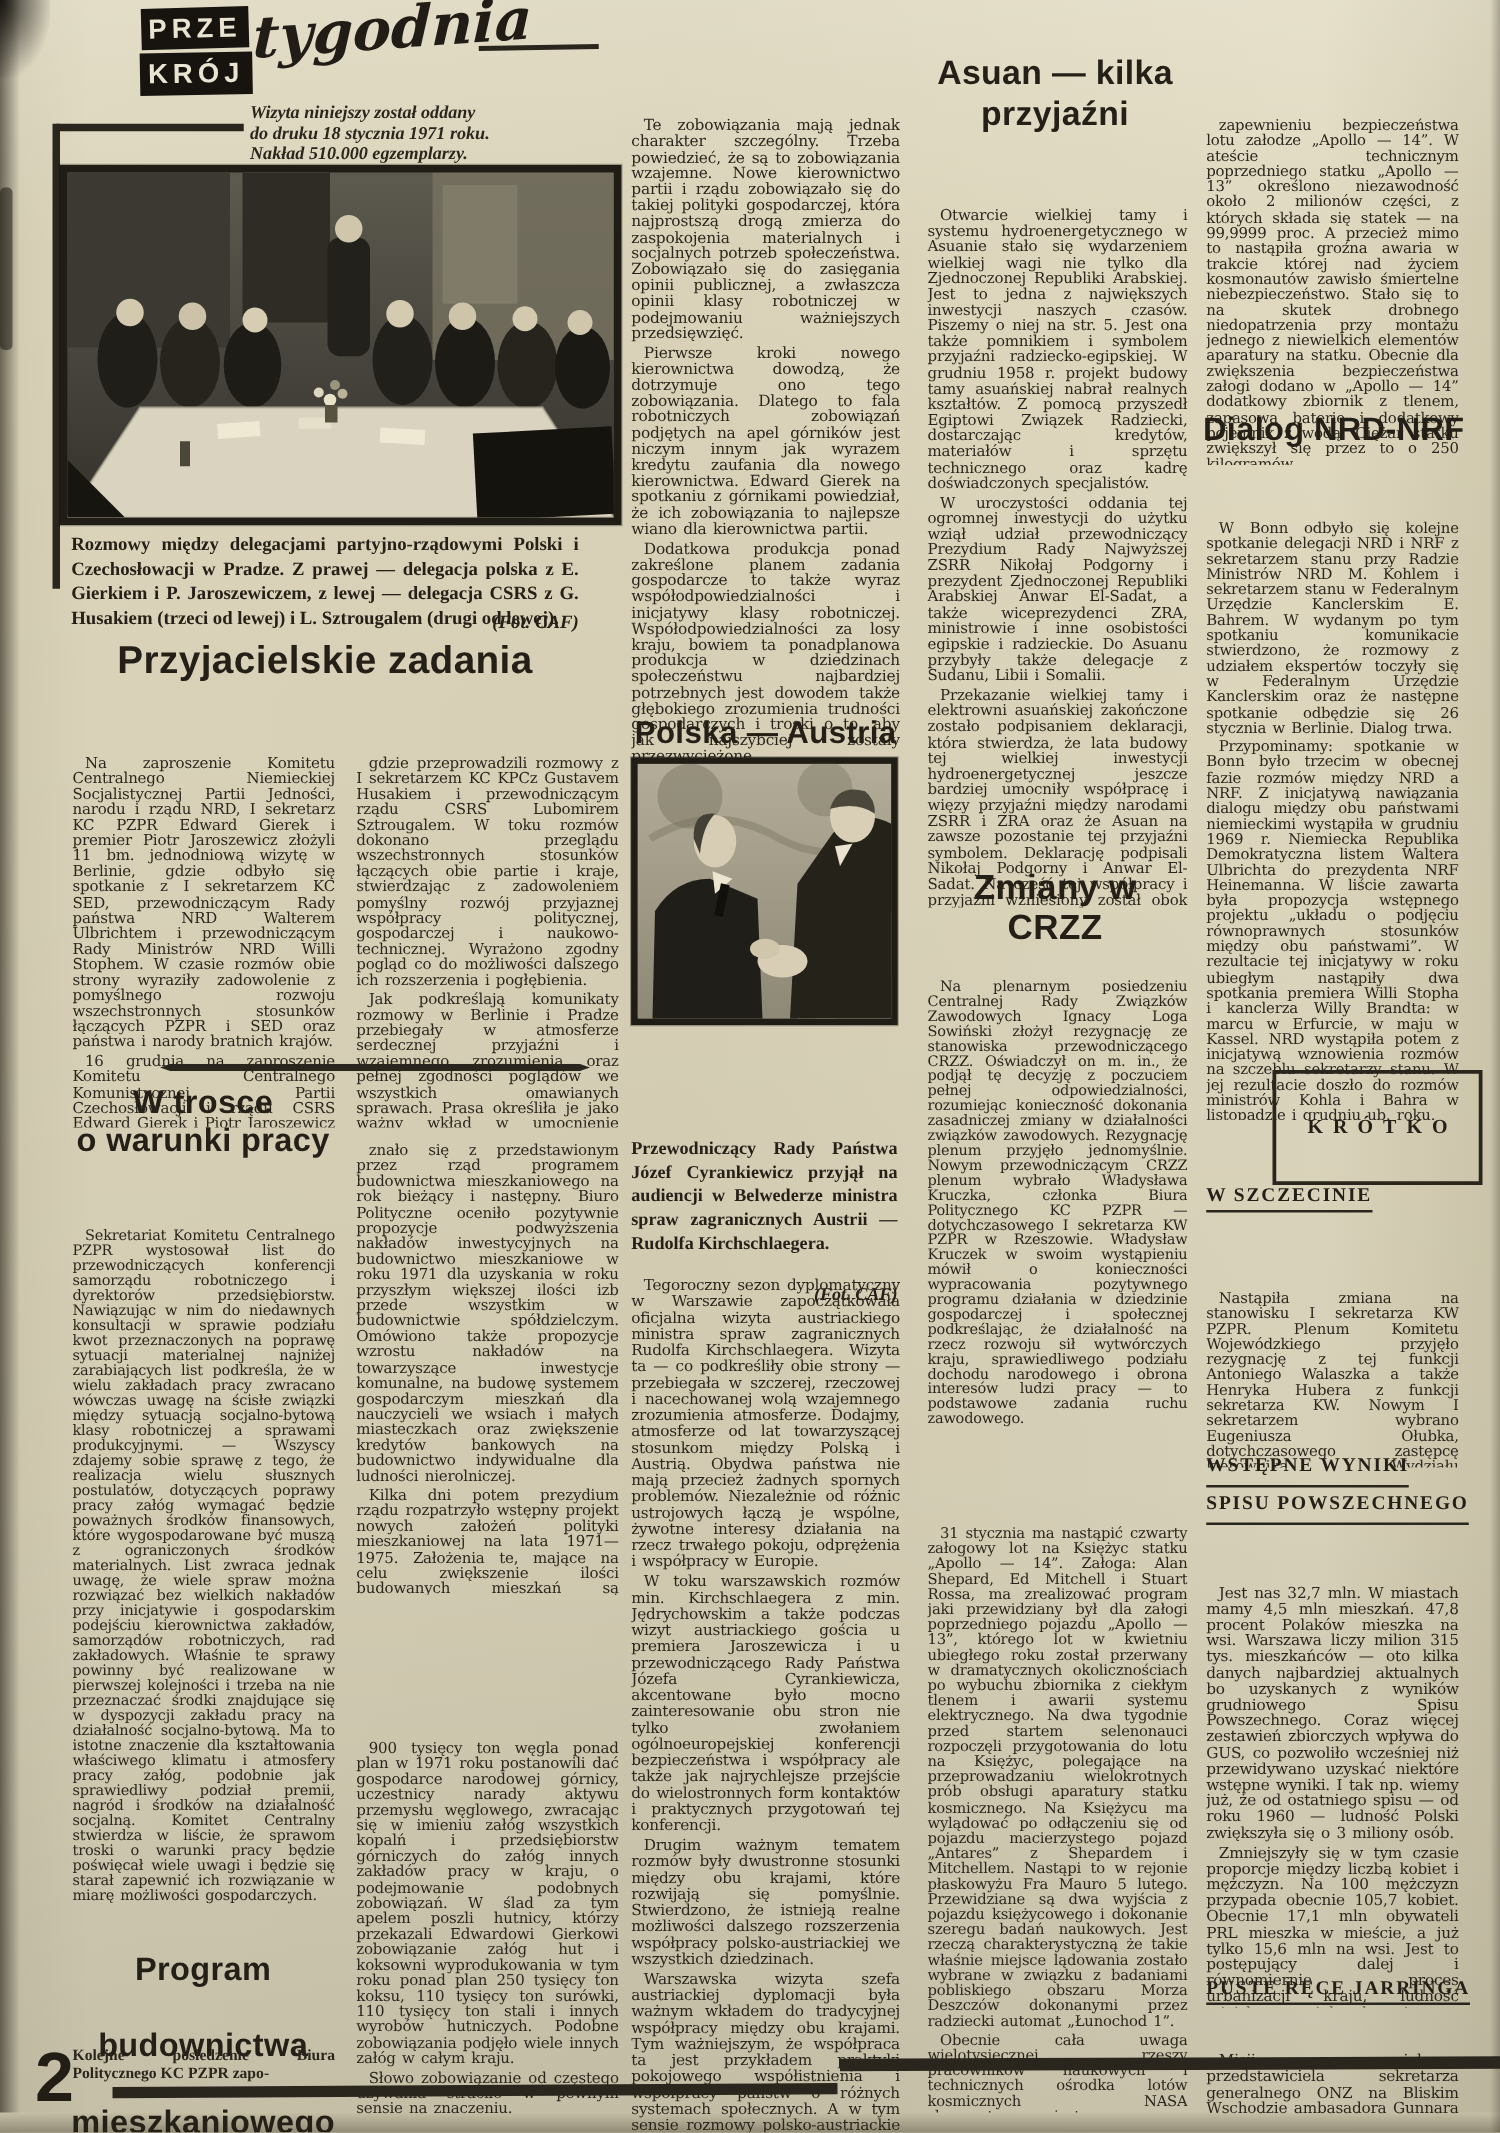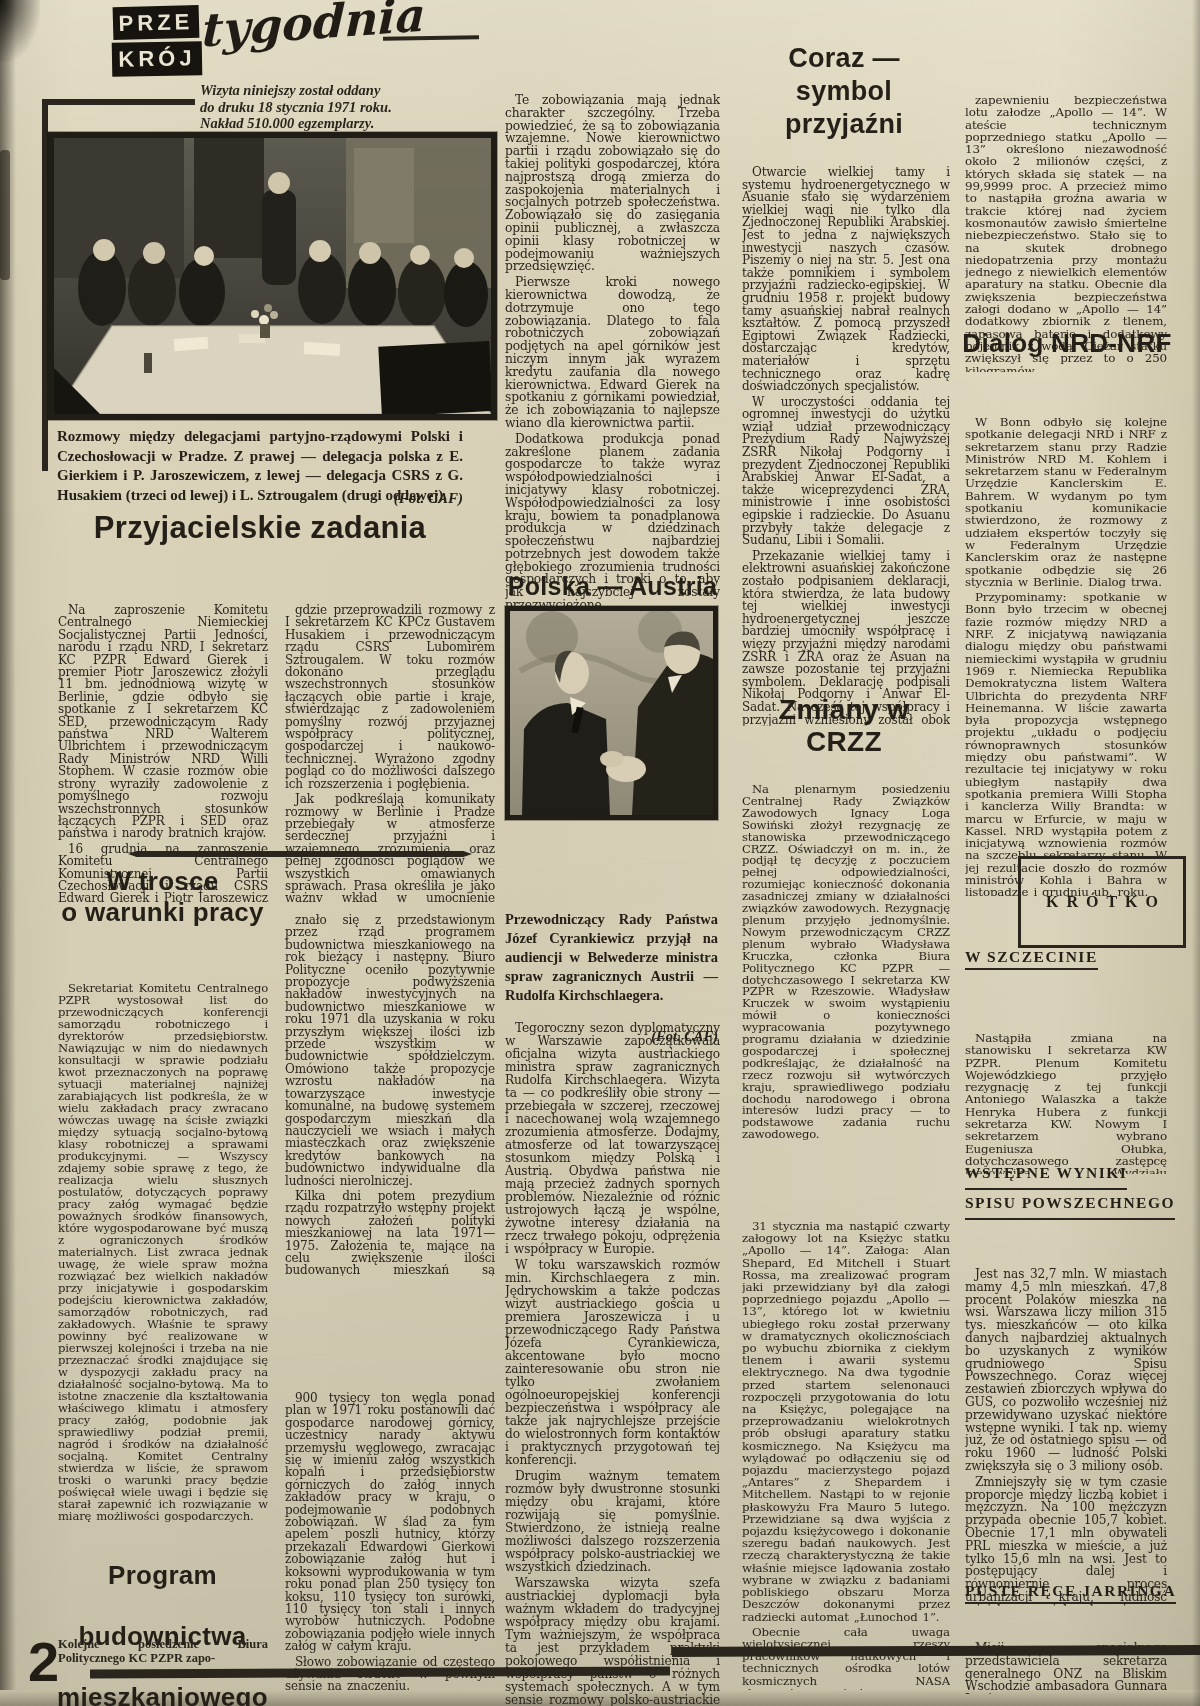--- a/index.html
+++ b/index.html
@@ -218,21 +218,21 @@
     <span class="credit">(Fot. CAF)</span>
   </div>
   <div class="abs body-col" style="left:505px;top:974px;width:215px;height:722px;font-size:12.2px;line-height:13px;">
       <p>Tegoroczny sezon dyplomatyczny w Warszawie zapoczątkowała oficjalna wizyta austriackiego ministra spraw zagranicznych Rudolfa Kirchschlaegera. Wizyta ta — co podkreśliły obie strony — przebiegała w szczerej, rzeczowej i nacechowanej wolą wzajemnego zrozumienia atmosferze. Dodajmy, atmosferze od lat towarzyszącej stosunkom między Polską i Austrią. Obydwa państwa nie mają przecież żadnych spornych problemów. Niezależnie od różnic ustrojowych łączą je wspólne, żywotne interesy działania na rzecz trwałego pokoju, odprężenia i współpracy w Europie.</p>
       <p>W toku warszawskich rozmów min. Kirchschlaegera z min. Jędrychowskim a także podczas wizyt austriackiego gościa u premiera Jaroszewicza i u przewodniczącego Rady Państwa Józefa Cyrankiewicza, akcentowane było mocno zainteresowanie obu stron nie tylko zwołaniem ogólnoeuropejskiej konferencji bezpieczeństwa i współpracy ale także jak najrychlejsze przejście do wielostronnych form kontaktów i praktycznych przygotowań tej konferencji.</p>
       <p>Drugim ważnym tematem rozmów były dwustronne stosunki między obu krajami, które rozwijają się pomyślnie. Stwierdzono, że istnieją realne możliwości dalszego rozszerzenia współpracy polsko-austriackiej we wszystkich dziedzinach.</p>
       <p>Warszawska wizyta szefa austriackiej dyplomacji była ważnym wkładem do tradycyjnej współpracy między obu krajami. Tym ważniejszym, że współpraca ta jest przykładem praktyki pokojowego współistnienia i współpracy państw o różnych systemach społecznych. A w tym sensie rozmowy polsko-austriackie wybiegają swoim znaczeniem poza ramy zwykłych dwustronnych stosunków.</p>
     </div>
 
   <div class="abs h-sans" style="left:738px;top:42px;width:212px;font-size:27px;line-height:33px;">
-    <div>Coraz — symbol</div>
+    <div>Asuan — kilka</div>
     <div>przyjaźni</div>
   </div>
   <div class="abs body-col" style="left:742px;top:118px;width:208px;height:560px;font-size:12px;line-height:12.6px;">
       <p>Otwarcie wielkiej tamy i systemu hydroenergetycznego w Asuanie stało się wydarzeniem wielkiej wagi nie tylko dla Zjednoczonej Republiki Arabskiej. Jest to jedna z największych inwestycji naszych czasów. Piszemy o niej na str. 5. Jest ona także pomnikiem i symbolem przyjaźni radziecko-egipskiej. W grudniu 1958 r. projekt budowy tamy asuańskiej nabrał realnych kształtów. Z pomocą przyszedł Egiptowi Związek Radziecki, dostarczając kredytów, materiałów i sprzętu technicznego oraz kadrę doświadczonych specjalistów.</p>
       <p>W uroczystości oddania tej ogromnej inwestycji do użytku wziął udział przewodniczący Prezydium Rady Najwyższej ZSRR Nikołaj Podgorny i prezydent Zjednoczonej Republiki Arabskiej Anwar El-Sadat, a także wiceprezydenci ZRA, ministrowie i inne osobistości egipskie i radzieckie. Do Asuanu przybyły także delegacje z Sudanu, Libii i Somalii.</p>
       <p>Przekazanie wielkiej tamy i elektrowni asuańskiej zakończone zostało podpisaniem deklaracji, która stwierdza, że lata budowy tej wielkiej inwestycji hydroenergetycznej jeszcze bardziej umocniły współpracę i więzy przyjaźni między narodami ZSRR i ZRA oraz że Asuan na zawsze pozostanie tej przyjaźni symbolem. Deklarację podpisali Nikołaj Podgorny i Anwar El-Sadat. Na cześć tej współpracy i przyjaźni wzniesiony został obok tamy 72-metrowy pomnik w postaci kwiatu lotosu.</p>
     </div>
 
   <div class="abs h-sans" style="left:738px;top:694px;width:212px;font-size:28px;">
     <span>Zmiany w CRZZ</span>

